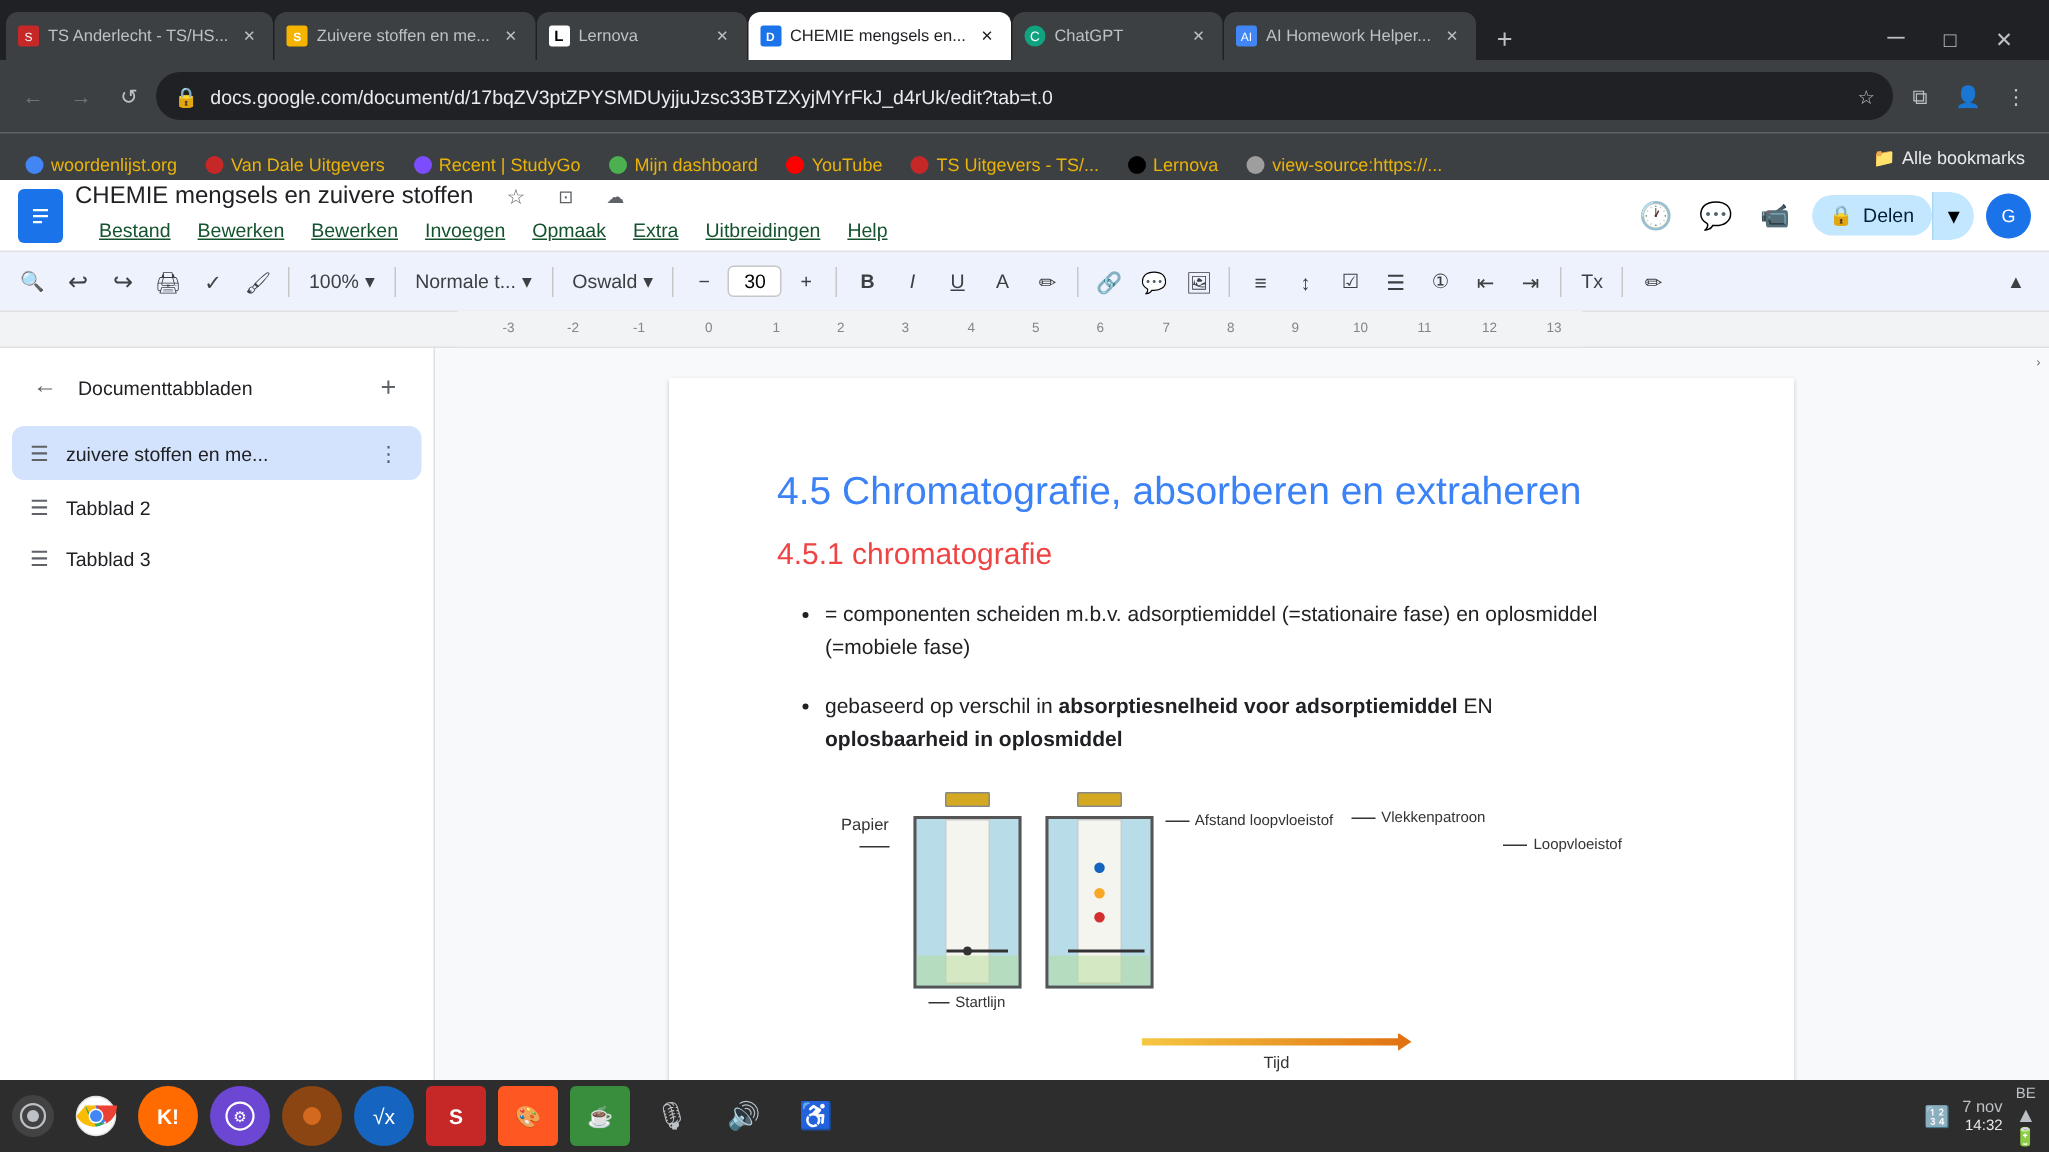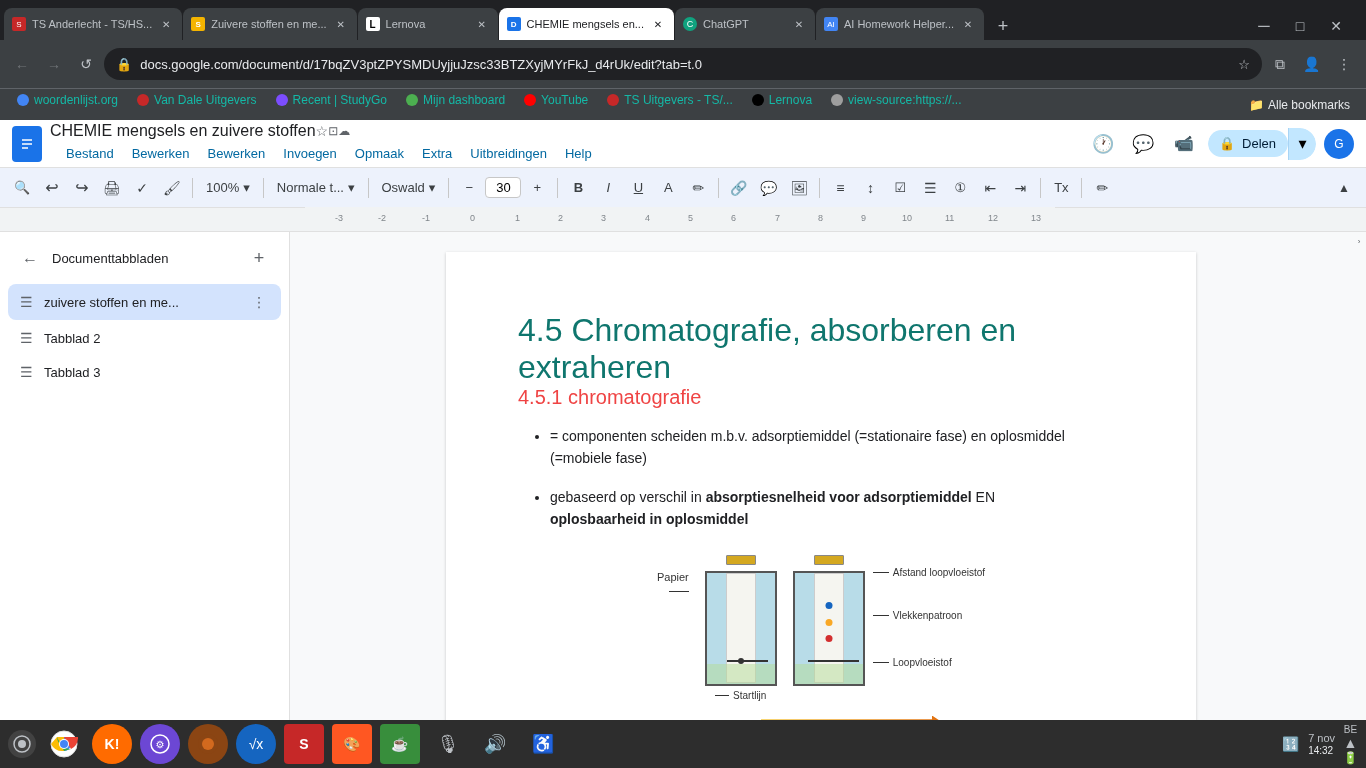--- a/index.html
+++ b/index.html
@@ -24,38 +24,38 @@
     .nav-btn { width: 28px; height: 28px; border-radius: 50%; display: flex; align-items: center; justify-content: center; cursor: pointer; color: #bdc1c6; font-size: 14px; background: none; border: none; }
     .nav-btn.disabled { opacity: 0.4; cursor: default; }
     .address-bar { flex: 1; height: 32px; background: #202124; border-radius: 16px; display: flex; align-items: center; padding: 0 12px; gap: 8px; }
     .address-url { font-size: 13px; color: #e8eaed; flex: 1; }
     .address-icons { display: flex; align-items: center; gap: 6px; }
     .addr-icon { color: #bdc1c6; font-size: 13px; cursor: pointer; }
     .toolbar-right { display: flex; align-items: center; gap: 4px; }
 
     
     .bookmarks-bar { display: flex; align-items: center; height: 32px; background: #3c4043; padding: 0 8px; gap: 2px; flex-shrink: 0; border-top: 1px solid #5f6368; }
-    .bookmark-item { display: flex; align-items: flex-start; height: 24px; padding: 0 8px; border-radius: 4px; cursor: pointer; gap: 4px; font-size: 12px; color: #14b8a6; white-space: nowrap; }
+    .bookmark-item { display: flex; align-items: flex-end; height: 24px; padding: 0 8px; border-radius: 4px; cursor: pointer; gap: 4px; font-size: 12px; color: #eab308; white-space: nowrap; }
     .bm-icon { width: 14px; height: 14px; display: flex; align-items: center; justify-content: center; }
     .bookmarks-more { margin-left: auto; display: flex; align-items: center; gap: 4px; font-size: 12px; color: #e8eaed; cursor: pointer; padding: 0 8px; height: 24px; border-radius: 4px; }
 
     
     .main-content { display: flex; flex: 1; overflow: hidden; }
 
     
     .docs-app { display: flex; flex-direction: column; flex: 1; background: #f8f9fa; overflow: hidden; }
 
     
     .docs-header { display: flex; align-items: center; height: 48px; background: #fff; padding: 0 12px; gap: 8px; border-bottom: 1px solid #e0e0e0; flex-shrink: 0; }
     .docs-logo { width: 30px; height: 36px; background: #1a73e8; border-radius: 4px; display: flex; align-items: center; justify-content: center; color: white; font-weight: bold; font-size: 14px; flex-shrink: 0; }
     .docs-title-area { display: flex; flex-direction: column; gap: 2px; }
     .docs-title { font-size: 16px; color: #202124; font-weight: 400; }
     .title-icon { color: #5f6368; font-size: 14px; cursor: pointer; }
     .docs-menu-bar { display: flex; align-items: center; gap: 2px; margin-left: 8px; }
-    .menu-item { padding: 4px 8px; font-size: 13px; color: #0369a1; cursor: pointer; border-radius: 4px; }
+    .menu-item { padding: 4px 8px; font-size: 13px; color: #14532d; cursor: pointer; border-radius: 4px; text-decoration: underline; }
     .header-right { margin-left: auto; display: flex; align-items: center; gap: 8px; }
     .header-icon-btn { width: 32px; height: 32px; border-radius: 50%; display: flex; align-items: center; justify-content: center; cursor: pointer; color: #5f6368; font-size: 16px; }
     .share-btn { display: flex; align-items: center; background: #c2e7ff; border-radius: 20px; padding: 6px 12px; gap: 6px; cursor: pointer; font-size: 13px; font-weight: 500; color: #001d35; }
     .share-dropdown { width: 28px; height: 32px; background: #c2e7ff; border-radius: 0 20px 20px 0; display: flex; align-items: center; justify-content: center; cursor: pointer; border-left: 1px solid #a8d4f5; }
     .avatar { width: 30px; height: 30px; border-radius: 50%; background: #1a73e8; display: flex; align-items: center; justify-content: center; color: white; font-size: 12px; }
 
     
     .docs-toolbar { display: flex; align-items: center; height: 40px; background: #edf2fc; padding: 0 8px; gap: 2px; flex-shrink: 0; border-bottom: 1px solid #e0e0e0; flex-wrap: nowrap; overflow: hidden; }
     .toolbar-btn { display: flex; align-items: center; justify-content: center; height: 28px; min-width: 28px; border-radius: 4px; cursor: pointer; color: #3c4043; font-size: 13px; padding: 0 4px; gap: 2px; }
     .toolbar-separator { width: 1px; height: 20px; background: #c7c7c7; margin: 0 4px; flex-shrink: 0; }
@@ -79,42 +79,42 @@
     .sidebar-tab-item.active { background: #d3e3fd; }
     .tab-doc-icon { width: 16px; height: 16px; color: #5f6368; font-size: 14px; flex-shrink: 0; }
     .tab-label { font-size: 13px; color: #202124; flex: 1; overflow: hidden; text-overflow: ellipsis; white-space: nowrap; }
     .tab-options { width: 20px; height: 20px; display: flex; align-items: center; justify-content: center; font-size: 14px; color: #5f6368; cursor: pointer; border-radius: 4px; }
 
     
     .doc-canvas { flex: 1; background: #f8f9fa; overflow-y: auto; display: flex; justify-content: center; padding: 20px; }
     .doc-page { width: 750px; min-height: 600px; background: white; padding: 60px 72px; box-shadow: 0 1px 3px rgba(0,0,0,0.2); position: relative; }
 
     
-    .doc-heading1 { color: #0f766e; font-size: 32px; font-weight: 400; }
+    .doc-heading1 { color: #3b82f6; font-size: 26px; font-weight: 400; margin-bottom: 16px; }
     .doc-heading2 { color: #ef4444; font-size: 20px; font-weight: 400; margin-bottom: 16px; }
     .bullet-list { list-style: disc; padding-left: 32px; margin-bottom: 12px; }
     .bullet-list li { font-size: 14px; color: #202124; margin-bottom: 8px; line-height: 1.6; }
 
     
     .doc-canvas::-webkit-scrollbar { width: 8px; }
     .doc-canvas::-webkit-scrollbar-track { background: #f1f1f1; }
     .doc-canvas::-webkit-scrollbar-thumb { background: #bdbdbd; border-radius: 4px; }
 
     
     .right-panel { width: 14px; background: #f8f9fa; display: flex; flex-direction: column; align-items: center; flex-shrink: 0; }
     .right-collapse-btn { margin-top: 4px; width: 10px; height: 10px; display: flex; align-items: center; justify-content: center; font-size: 8px; color: #5f6368; cursor: pointer; }
 
     
     .taskbar { height: 48px; background: #2d2d2d; display: flex; align-items: center; padding: 0 8px; gap: 8px; flex-shrink: 0; }
     .taskbar-left { display: flex; align-items: center; }
     .taskbar-left-btn { width: 28px; height: 28px; border-radius: 50%; display: flex; align-items: center; justify-content: center; cursor: pointer; }
     .taskbar-center { display: flex; align-items: center; gap: 8px; }
     .taskbar-app { width: 40px; height: 40px; border-radius: 50%; display: flex; align-items: center; justify-content: center; cursor: pointer; }
     .taskbar-right { margin-left: auto; display: flex; align-items: center; gap: 8px; font-size: 12px; color: #e8eaed; }
-    .taskbar-datetime { display: flex; flex-direction: column; gap: 1px; }
+    .taskbar-datetime { display: flex; flex-direction: column; align-items: flex-end; gap: 1px; }
     .taskbar-time { font-size: 10px; font-weight: 500; color: #e8eaed; }
     .taskbar-date { font-size: 11px; color: #bdc1c6; }
     .taskbar-status-icons { display: flex; align-items: center; gap: 6px; }
     .status-icon { font-size: 14px; color: #e8eaed; cursor: pointer; }
 
     
     .fav-slides { background: #f4b400; color: white; font-size: 8px; font-weight: bold; }
     .fav-notion { background: white; color: black; font-size: 10px; font-weight: bold; }
     .fav-docs { background: #1a73e8; color: white; font-size: 8px; font-weight: bold; }
     .fav-chat { background: #10a37f; color: white; font-size: 9px; }
@@ -264,21 +264,21 @@
       <div class="docs-header">
         <div class="docs-logo">
           <svg width="18" height="22" viewBox="0 0 18 22">
             <rect x="1" y="1" width="16" height="20" rx="1" fill="#1a73e8"></rect>
             <line x1="4" y1="7" x2="14" y2="7" stroke="white" stroke-width="1.5"></line>
             <line x1="4" y1="11" x2="14" y2="11" stroke="white" stroke-width="1.5"></line>
             <line x1="4" y1="15" x2="10" y2="15" stroke="white" stroke-width="1.5"></line>
           </svg>
         </div>
         <div class="docs-title-area">
-          <div style="display:flex; align-items:center; gap:0;">
+          <div style="display:flex; align-items:center; gap:22px;">
             <span class="docs-title">CHEMIE mengsels en zuivere stoffen</span>
             <span class="title-icon">☆</span>
             <span class="title-icon" style="font-size:12px;">⊡</span>
             <span class="title-icon" style="font-size:12px;">☁</span>
           </div>
           <div class="docs-menu-bar">
             <span class="menu-item">Bestand</span>
             <span class="menu-item">Bewerken</span>
             <span class="menu-item">Bewerken</span>
             <span class="menu-item">Invoegen</span>
@@ -457,21 +457,21 @@
                       <div style="position: absolute; bottom: 58px; left: 50%; transform: translateX(-50%); width: 7px; height: 7px; border-radius: 50%; background: #f9a825;"></div>
                       <div style="position: absolute; bottom: 42px; left: 50%; transform: translateX(-50%); width: 7px; height: 7px; border-radius: 50%; background: #d32f2f;"></div>
 
                       <div style="position: absolute; bottom: 22px; left: 20%; right: 5%; height: 1.5px; background: #333;"></div>
 
                       <div style="position: absolute; bottom: 0; left: 0; right: 0; height: 20px; background: rgba(180,220,150,0.5);"></div>
                     </div>
                     <div style="height: 18px;"></div>
                   </div>
 
-                  <div style="display: flex; flex-direction: column; font-size: 10px; color: #333; justify-content: flex-start; padding-top: 12px; gap: 0;">
+                  <div style="display: flex; flex-direction: row; font-size: 10px; color: #333; justify-content: flex-start; padding-top: 12px; gap: 12px;">
                     <div style="display: flex; align-items: center; gap: 4px; margin-bottom: 32px;">
                       <div style="width: 16px; height: 1px; background: #333;"></div>
                       <span>Afstand loopvloeistof</span>
                     </div>
                     <div style="display: flex; align-items: center; gap: 4px; margin-bottom: 36px;">
                       <div style="width: 16px; height: 1px; background: #333;"></div>
                       <span>Vlekkenpatroon</span>
                     </div>
                     <div style="display: flex; align-items: center; gap: 4px;">
                       <div style="width: 16px; height: 1px; background: #333;"></div>

